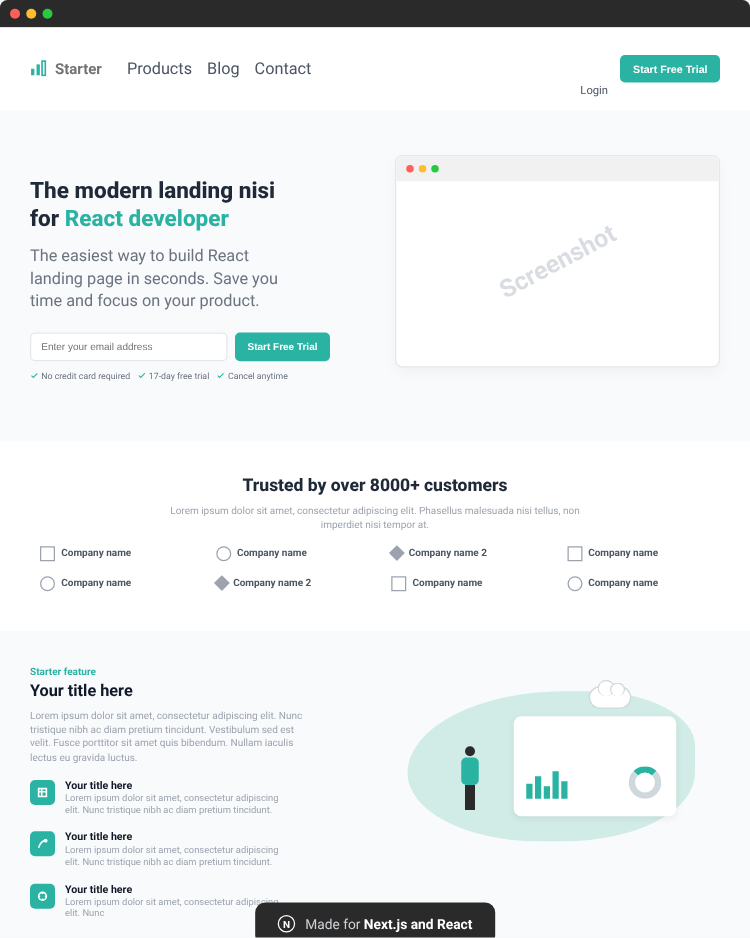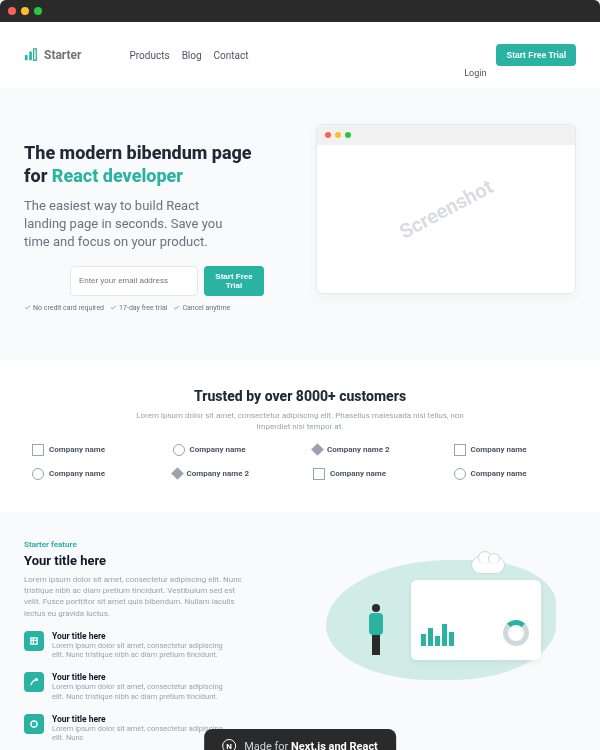--- a/index.html
+++ b/index.html
@@ -7,35 +7,35 @@
   .browser-bar { height: 22px; background: #2a2a2a; display: flex; align-items: center; padding: 0 8px; gap: 5px; border-radius: 6px 6px 0 0; }
   .dot { width: 8px; height: 8px; border-radius: 50%; }
   .dot-r { background: #ff5f56; } .dot-y { background: #ffbd2e; } .dot-g { background: #27c93f; }
 
   .page { background: #f8fafb; }
 
   
   .header { display: flex; align-items: center; justify-content: space-between; padding: 10px 24px; background: #fff; }
   .brand { display: flex; align-items: center; gap: 6px; font-weight: 700; font-size: 12px; color: #737373; justify-content: center; }
   .brand svg { width: 14px; height: 14px; }
-  .nav { display: flex; gap: 12px; font-size: 10px; color: #4b5563; margin-left: 28px; padding-left: 20px; }
+  .nav { display: flex; gap: 12px; font-size: 13px; color: #4b5563; margin-left: 0; padding-left: 20px; }
   .nav a { color: #4b5563; text-decoration: none; cursor: pointer; }
   .left { display: flex; align-items: center; }
   .right-nav { display: flex; align-items: center; gap: 10px; }
   .login { font-size: 9px; color: #4b5563; cursor: pointer; margin-top: 36px; }
   .btn-primary { background: #2ab3a3; color: #fff; font-size: 8.5px; font-weight: 600; padding: 6px 10px; border-radius: 4px; border: none; cursor: pointer; }
 
   
   .hero { display: flex; padding: 36px 24px 48px; gap: 20px; }
   .hero-left { flex: 1; padding-top: 18px; }
   .hero-title { font-size: 18px; font-weight: 800; line-height: 1.25; color: #1f2937; }
   .accent { color: #2ab3a3; }
   .hero-sub { font-size: 13px; color: #6b7280; margin-top: 10px; line-height: 1.4; max-width: 220px; }
   .email-row { display: flex; margin-top: 14px; gap: 6px; max-width: 240px; }
-  .email-input { flex: 1; border: 1px solid #e5e7eb; border-radius: 4px; font-size: 8px; padding: 6px 8px; color: #9ca3af; margin-left: 46px; }
+  .email-input { flex: 1; border: 1px solid #e5e7eb; border-radius: 4px; font-size: 8px; padding: 6px 8px; color: #9ca3af; }
   .btn-trial2 { background: #2ab3a3; color: #fff; font-size: 8px; font-weight: 600; padding: 6px 10px; border-radius: 4px; border: none; cursor: pointer; }
   .checks { display: flex; gap: 6px; margin-top: 8px; font-size: 7px; color: #6b7280; }
   .check-item svg { width: 7px; height: 7px; margin-right: 2px; vertical-align: middle; stroke: #2ab3a3; }
 
   .hero-right { width: 260px; }
   .browser-mock { background: #fff; border-radius: 6px; border: 1px solid #e5e7eb; height: 170px; box-shadow: 0 4px 12px rgba(0,0,0,0.04); position: relative; }
   .mock-top { height: 20px; background: #f1f1f1; border-radius: 6px 6px 0 0; display: flex; align-items: center; padding: 0 8px; gap: 4px; }
   .mdot { width: 6px; height: 6px; border-radius: 50%; }
   .screenshot-text { position: absolute; top: 50%; left: 50%; transform: translate(-50%,-50%) rotate(-28deg); font-size: 20px; font-weight: 700; color: #d9dde2; }
 
@@ -111,21 +111,21 @@
     </div>
     <div class="right-nav">
       <span class="login">Login</span>
       <button class="btn-primary">Start Free Trial</button>
     </div>
   </div>
 
   <div class="hero">
     <div class="hero-left">
       <div class="hero-title">
-        <span>The modern bibendum page</span><br>
+        <span>The modern landing nisi</span><br>
         <span>for </span><span class="accent">React developer</span>
       </div>
       <div class="hero-sub">The easiest way to build React landing page in seconds. Save you time and focus on your product.</div>
       <div class="email-row">
         <input class="email-input" placeholder="Enter your email address" style="">
         <button class="btn-trial2">Start Free Trial</button>
       </div>
       <div class="checks">
         <span class="check-item"><svg viewBox="0 0 12 12" fill="none">
               <path d="M2 6l2.5 2.5L10 3" stroke-width="1.5"></path>

